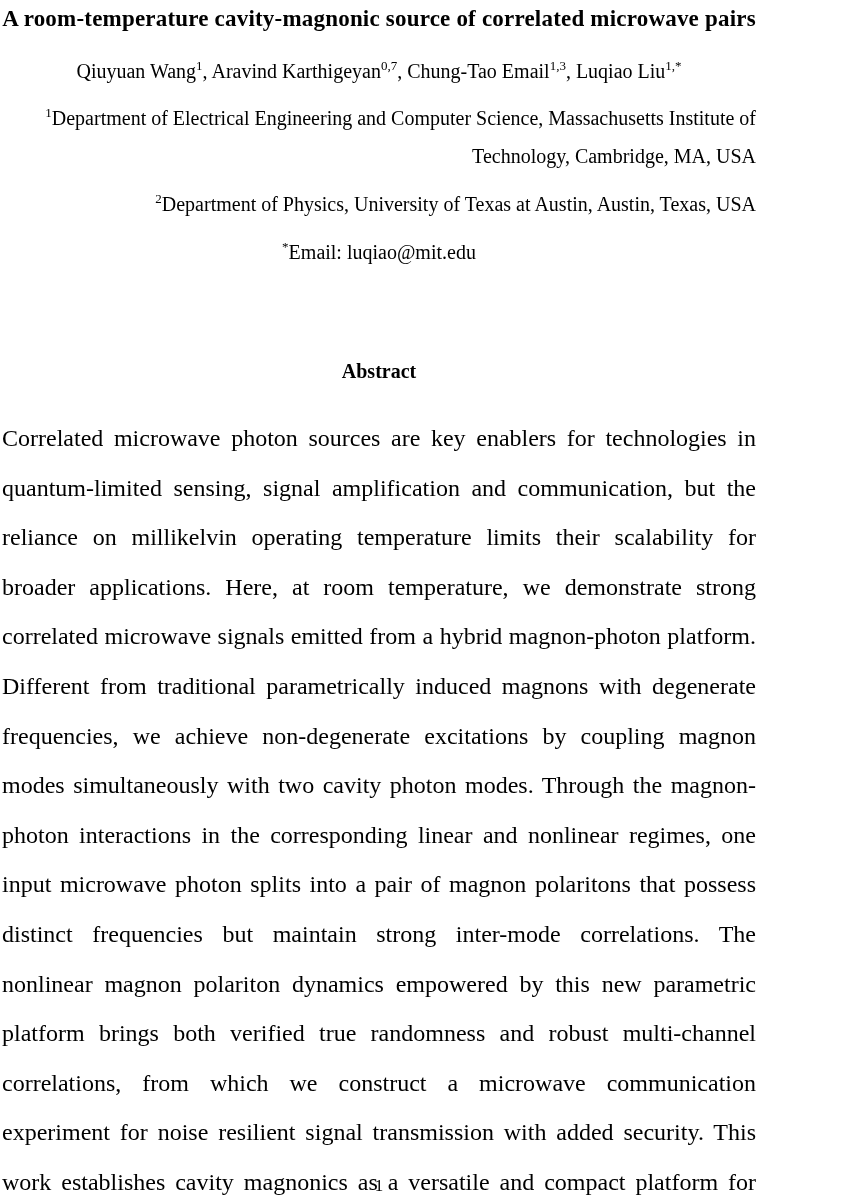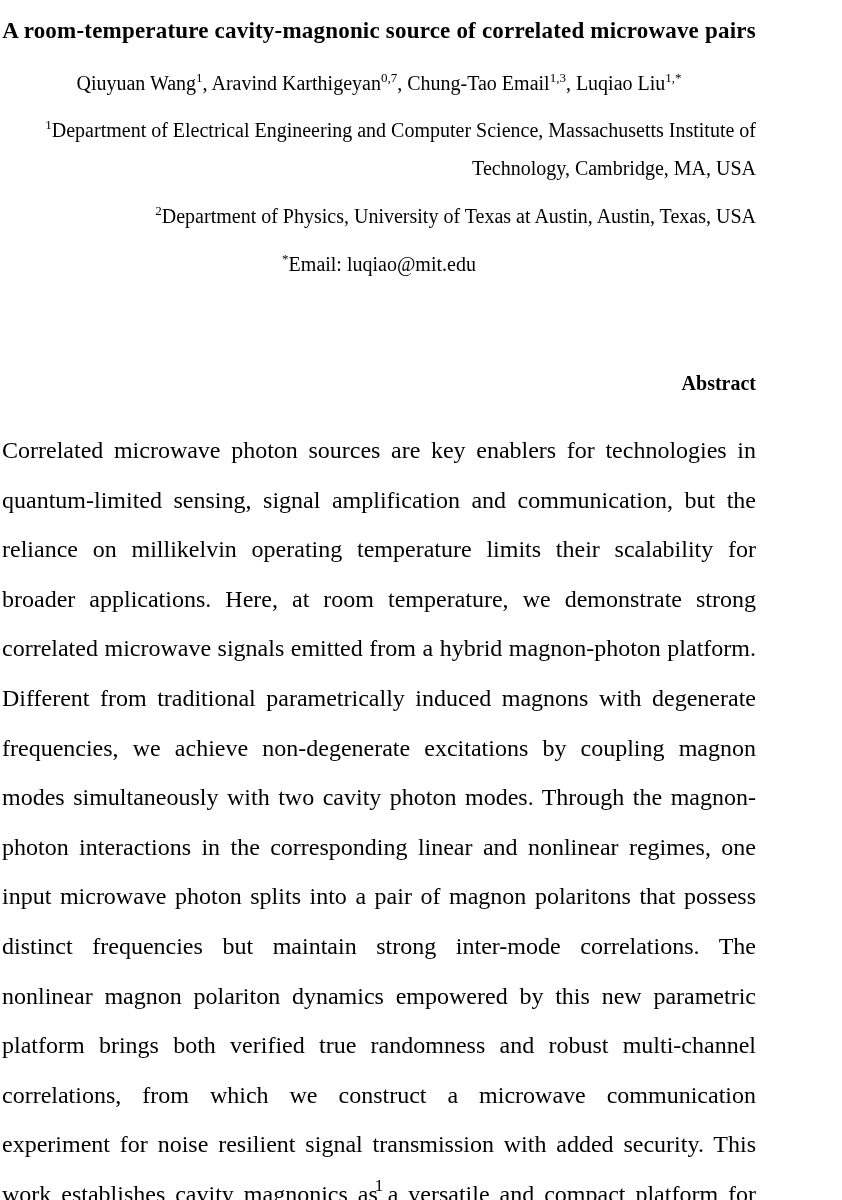--- a/index.html
+++ b/index.html
@@ -8,21 +8,21 @@
     background: #ffffff;
   }
   .page {
     position: relative;
     width: 758px;
     height: 1200px;
     background: #ffffff;
     color: #000000;
     font-family: "Liberation Serif", "DejaVu Serif", serif;
     box-sizing: border-box;
-    padding: 12px 2px;
+    padding: 0 2px;
     overflow: hidden;
   }
   .title {
     margin: 0;
     padding-top: 3px;
     font-size: 23px;
     font-weight: bold;
     text-align: center;
     line-height: 32px;
     letter-spacing: 0.2px;
@@ -50,21 +50,21 @@
   }
   sup {
     font-size: 13px;
     line-height: 0;
     vertical-align: super;
   }
   .abstract-heading {
     margin: 84px 0 0 0;
     font-size: 20px;
     font-weight: bold;
-    text-align: right;
+    text-align: center;
     line-height: 32px;
   }
   .abstract-body {
     margin: 27px 0 0 0;
     font-size: 24px;
     text-align: justify;
     text-justify: inter-word;
     line-height: 49.6px;
   }
   .page-number {

